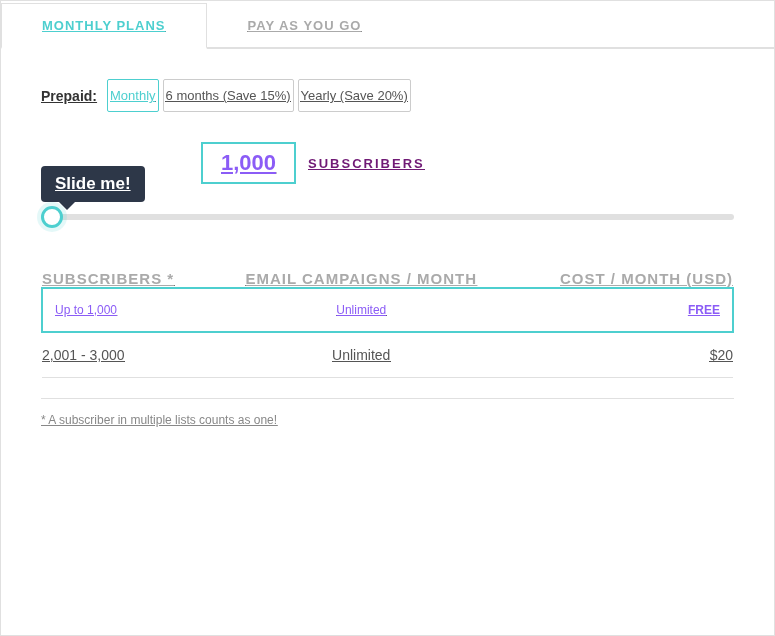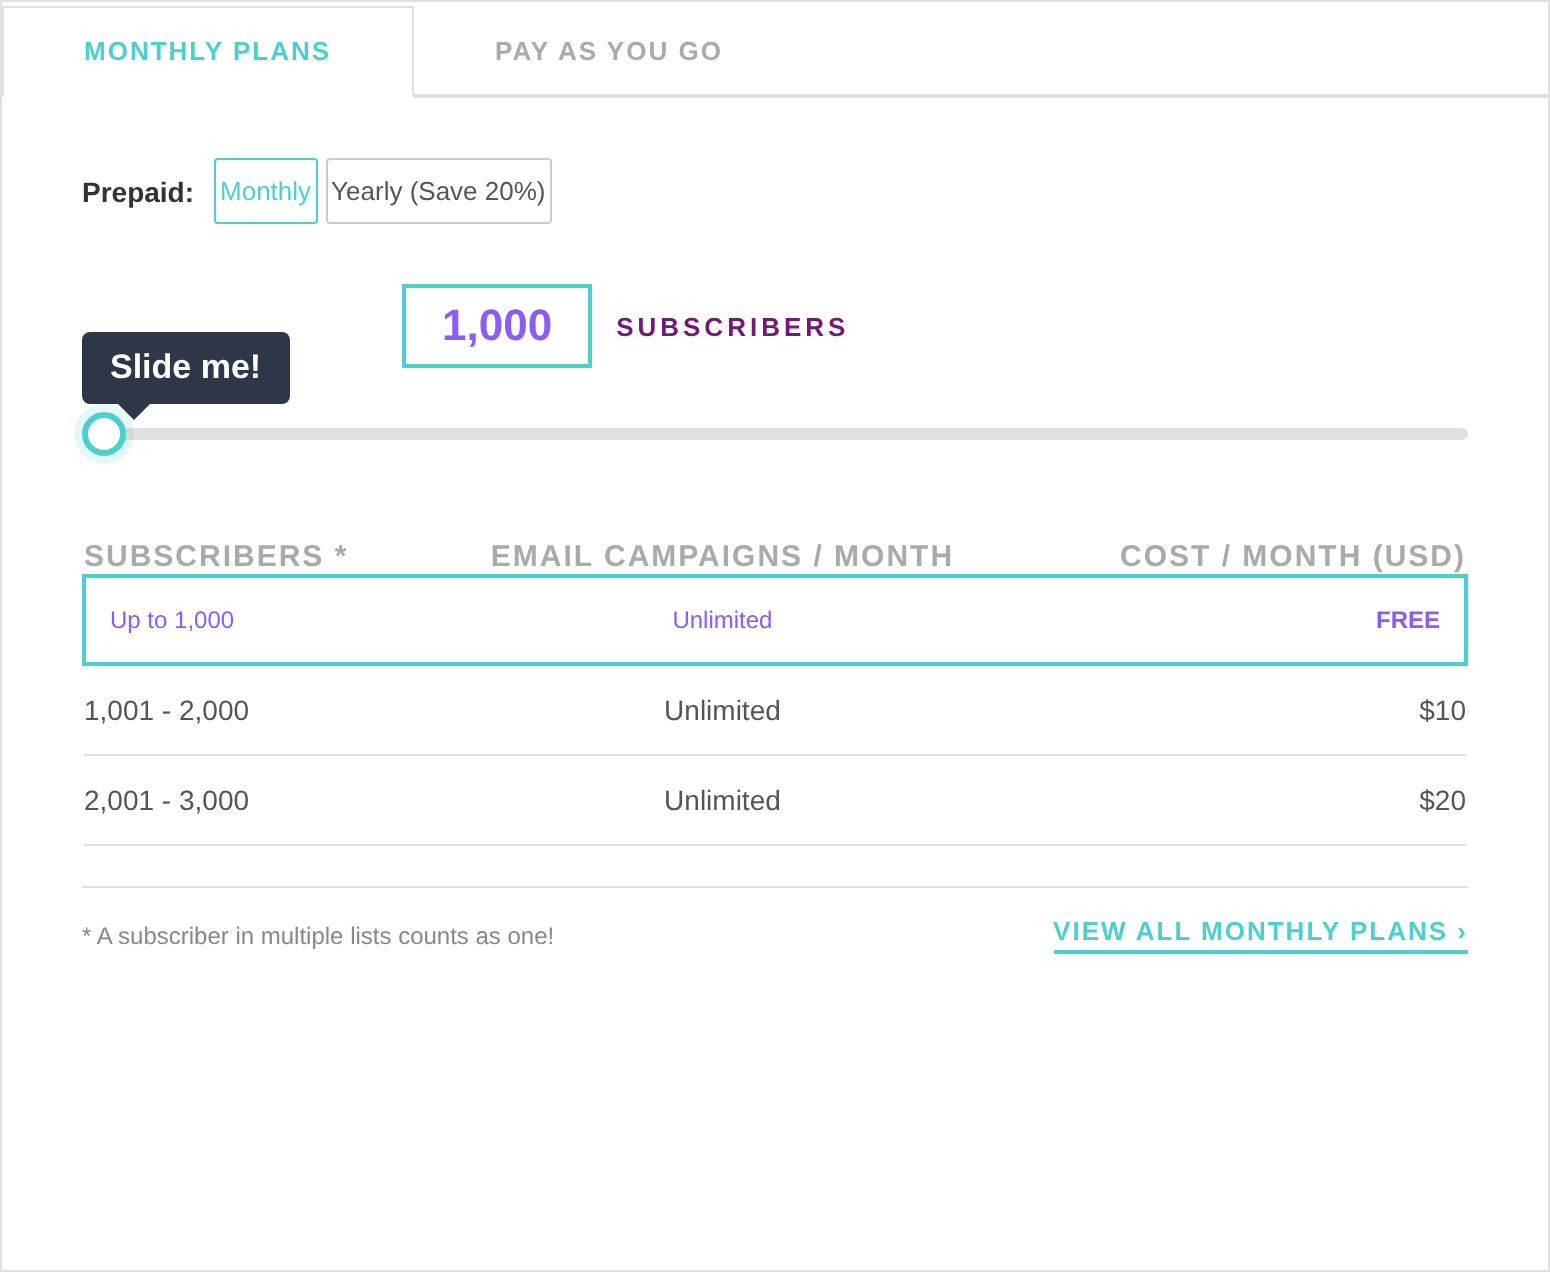--- a/index.html
+++ b/index.html
@@ -1,15 +1,15 @@
 <!DOCTYPE html>
 <html><head>
   <meta charset="utf-8">
   <style>
-    * { box-sizing: border-box; margin: 0; padding: 0; }
+    * { box-sizing: border-box; margin: 0; padding: 0; text-decoration: underline; }
     body {
       font-family: 'Helvetica Neue', Arial, sans-serif;
       background: #fff;
       color: #444;
       font-size: 14px;
     }
 
     .container {
       width: 775px;
       min-height: 636px;
@@ -252,20 +252,21 @@
     <div class="tab">
       <span>PAY AS YOU GO</span>
     </div>
   </div>
 
   <div class="content">
 
     <div class="prepaid-row">
       <span class="prepaid-label">Prepaid:</span>
       <button class="prepaid-btn active">Monthly</button>
+      <button class="prepaid-btn">6 months  (Save 15%)</button>
       <button class="prepaid-btn">Yearly  (Save 20%)</button>
     </div>
 
     <div class="subscriber-row">
       <div class="subscriber-count-box">1,000</div>
       <span class="subscriber-label-text">SUBSCRIBERS</span>
     </div>
 
     <div class="slider-area">
       <div class="slide-me-tooltip">Slide me!</div>
@@ -284,31 +285,25 @@
           <th>COST / MONTH (USD)</th>
         </tr>
       </thead>
       <tbody>
         <tr class="highlighted">
           <td>Up to 1,000</td>
           <td>Unlimited</td>
           <td>FREE</td>
         </tr>
         <tr>
-          <td>1,001 - 2,000</td>
-          <td>Unlimited</td>
-          <td>$10</td>
-        </tr>
-        <tr>
           <td>2,001 - 3,000</td>
           <td>Unlimited</td>
           <td>$20</td>
         </tr>
       </tbody>
     </table>
 
     <div class="footer-row">
       <span class="footer-note">* A subscriber in multiple lists counts as one!</span>
-      <a class="view-all-link">VIEW ALL MONTHLY PLANS ›</a>
     </div>
 
   </div>
 </div>
 
 </body></html>

